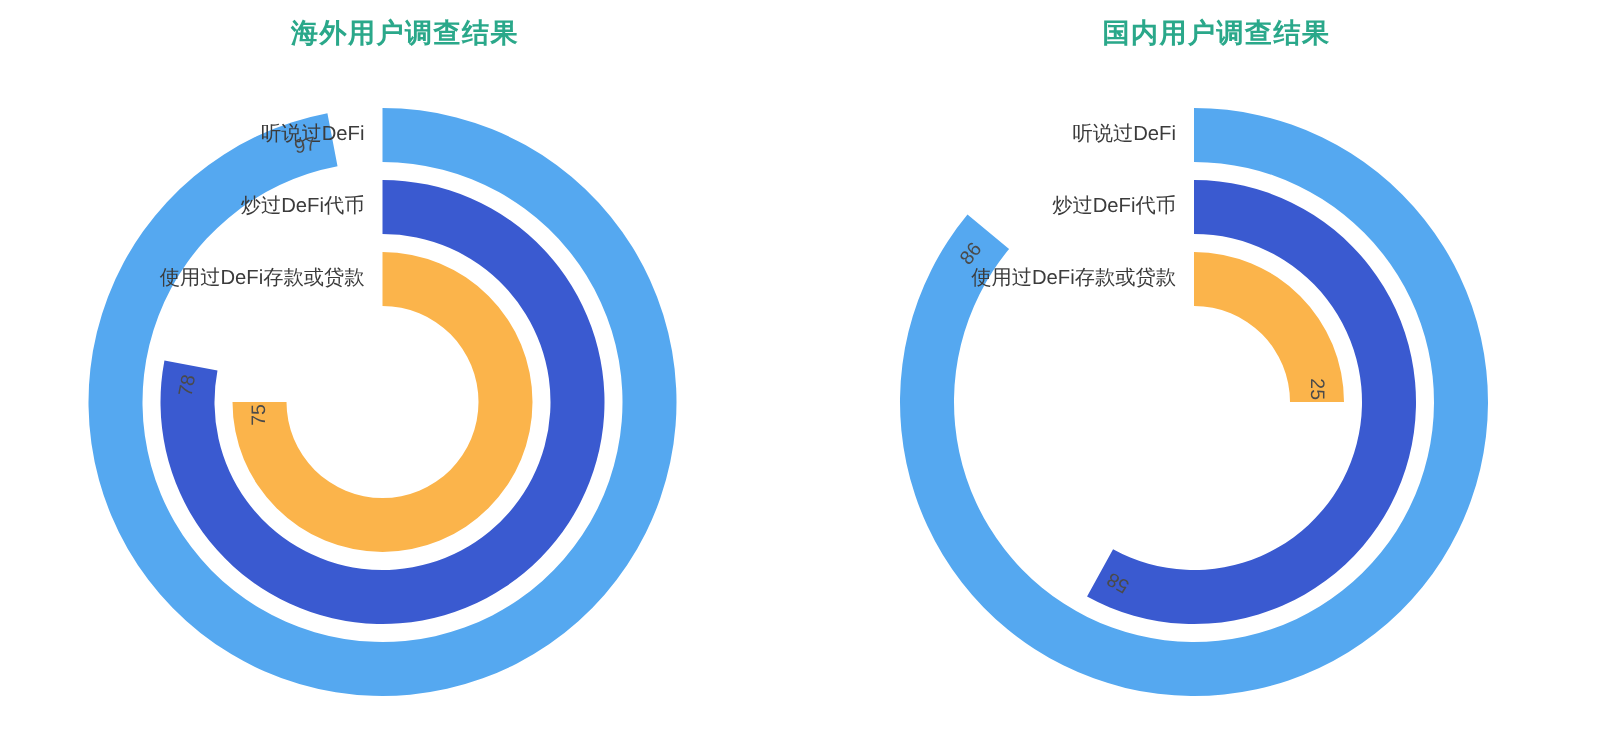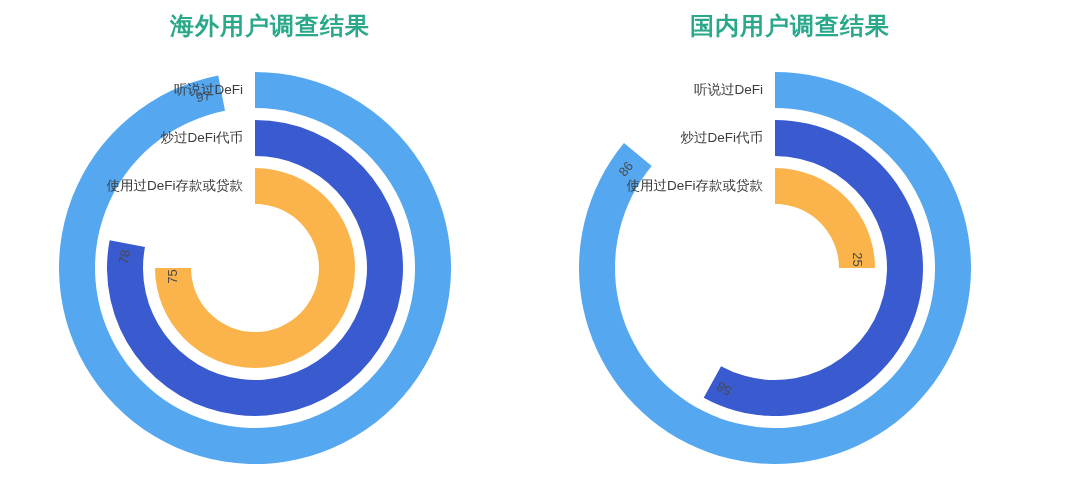--- a/index.html
+++ b/index.html
@@ -18,29 +18,29 @@
     width: 1080px;
     height: 501px;
   }
   .panel {
     position: absolute;
     top: 0;
     width: 540px;
     height: 501px;
   }
   .panel-left  { left: 0; }
-  .panel-right { left: 520px; }
+  .panel-right { left: 541px; }
 
   .panel-title {
     position: absolute;
     top: 10px;
     left: 0;
     width: 540px;
     text-align: center;
-    font-size: 24px;
+    font-size: 18px;
     font-weight: bold;
     letter-spacing: 1px;
     color: #2aa88a;
     white-space: nowrap;
   }
 
   .chart-svg {
     position: absolute;
     top: 0;
     left: 0;

